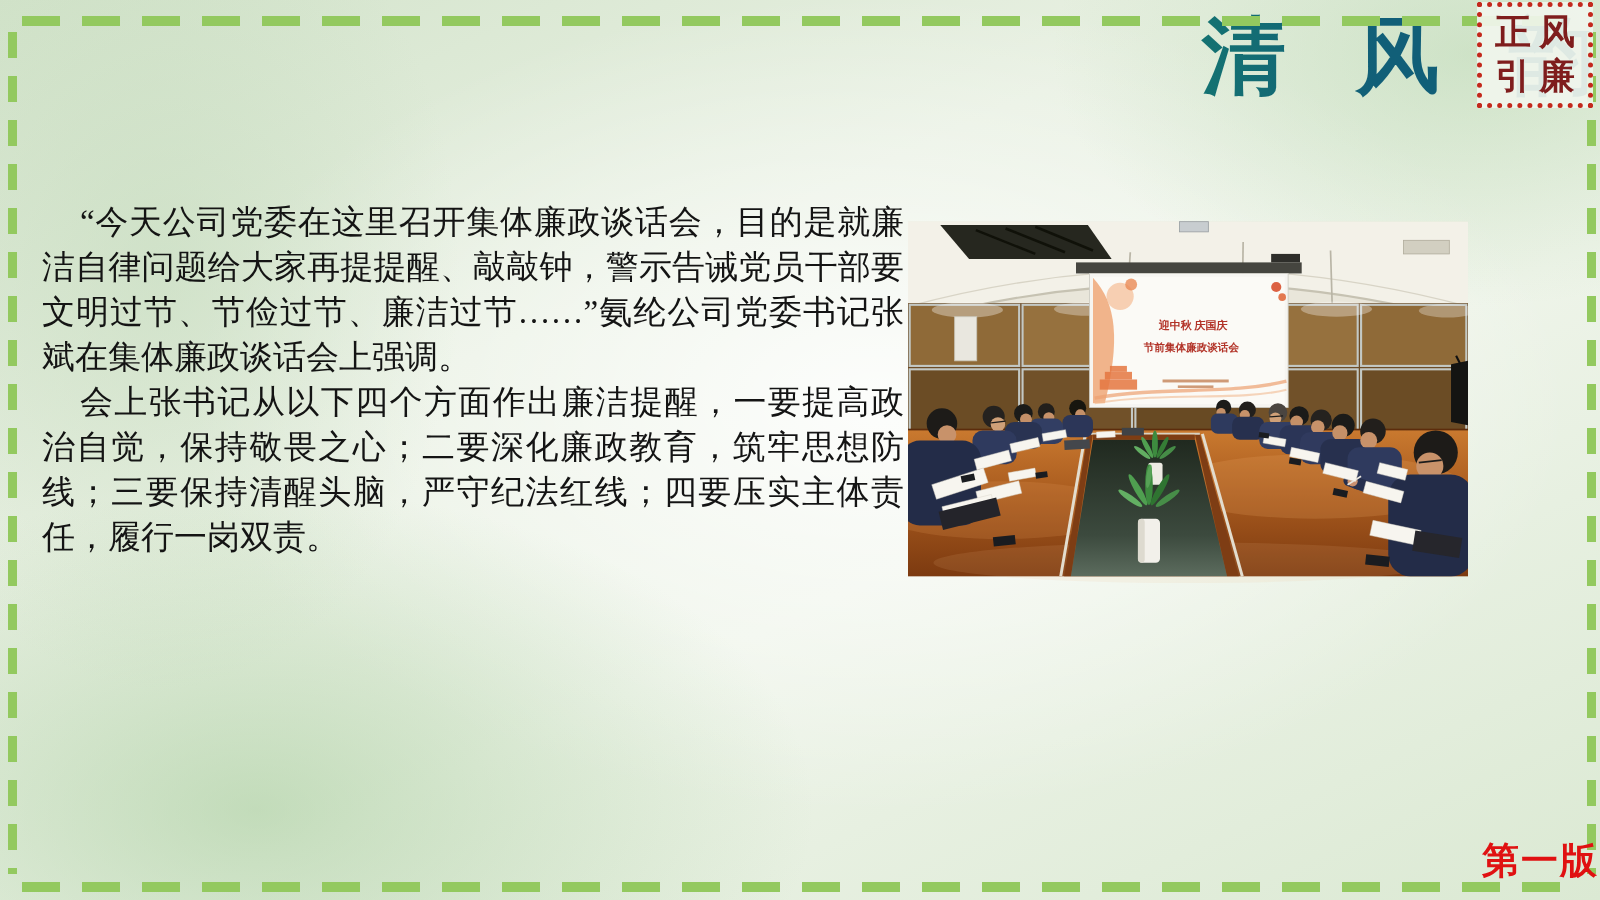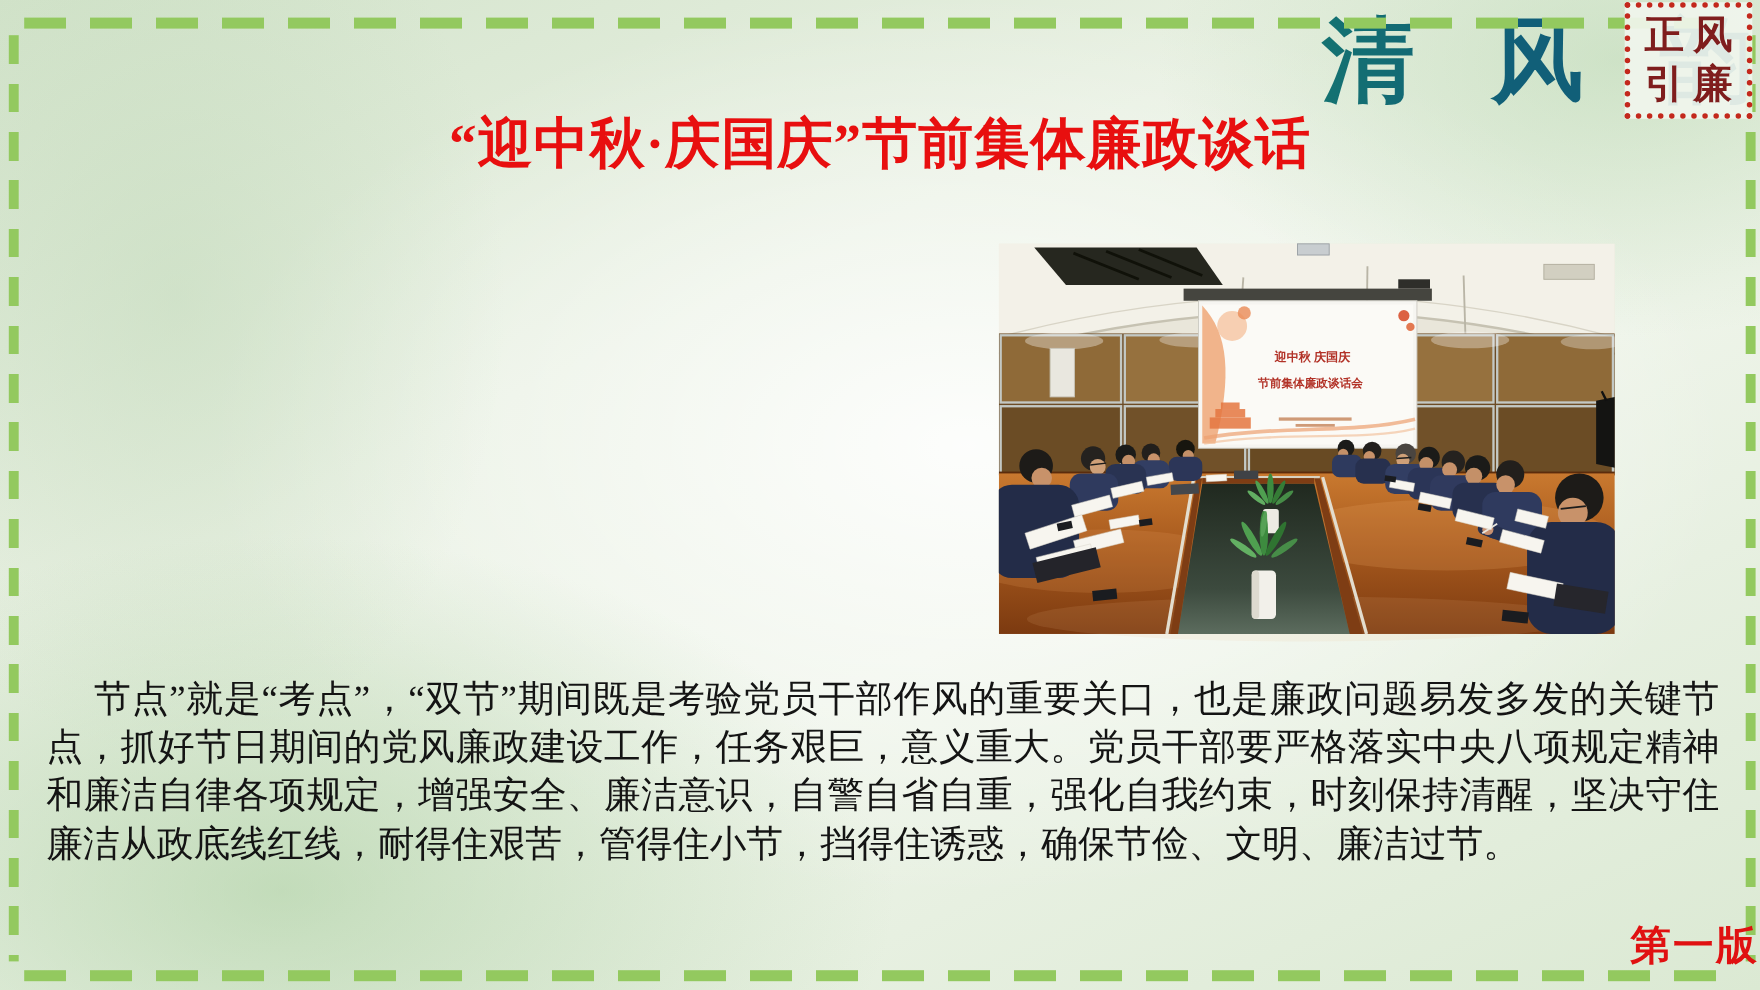--- a/index.html
+++ b/index.html
@@ -71,23 +71,24 @@
   <div class="bd bd-bottom"></div>
   <div class="bd bd-left"></div>
   <div class="bd bd-right"></div>
 
   <div class="corner-stamp">
     <div class="stamp-line">正风</div>
     <div class="stamp-line">引廉</div>
   </div>
 
   <h1 class="masthead">清 风 韵</h1>
-  <h2 class="headline">“迎中秋·庆国庆”节前集体廉政谈话</h2>
 
   <div class="article-left">
+    <p>“今天公司党委在这里召开集体廉政谈话会，目的是就廉洁自律问题给大家再提提醒、敲敲钟，警示告诫党员干部要文明过节、节俭过节、廉洁过节……”氨纶公司党委书记张斌在集体廉政谈话会上强调。</p>
+    <p>会上张书记从以下四个方面作出廉洁提醒，一要提高政治自觉，保持敬畏之心；二要深化廉政教育，筑牢思想防线；三要保持清醒头脑，严守纪法红线；四要压实主体责任，履行一岗双责。</p>
   </div>
 
   <figure class="photo">
     <svg viewBox="0 0 660 418" xmlns="http://www.w3.org/2000/svg">
       <defs>
         <linearGradient id="tableG" x1="0" y1="0" x2="0" y2="1">
           <stop offset="0" stop-color="#c9792f"></stop>
             <stop offset=".45" stop-color="#a85a1e"></stop>
             <stop offset="1" stop-color="#7c3a10"></stop>
         </linearGradient>
@@ -288,19 +289,16 @@
           <rect x="100" y="372" width="26" height="11" transform="rotate(-6 100 372)"></rect>
           <rect x="414" y="248" width="12" height="6" transform="rotate(8 414 248)"></rect>
           <rect x="450" y="278" width="14" height="7" transform="rotate(10 450 278)"></rect>
           <rect x="502" y="314" width="17" height="8" transform="rotate(12 502 314)"></rect>
           <rect x="540" y="392" width="28" height="12" transform="rotate(6 540 392)"></rect>
         </g>
       </g>
     </svg>
   </figure>
 
-  <div class="article-bottom">
-    <p>节点”就是“考点”，“双节”期间既是考验党员干部作风的重要关口，也是廉政问题易发多发的关键节点，抓好节日期间的党风廉政建设工作，任务艰巨，意义重大。党员干部要严格落实中央八项规定精神和廉洁自律各项规定，增强安全、廉洁意识，自警自省自重，强化自我约束，时刻保持清醒，坚决守住廉洁从政底线红线，耐得住艰苦，管得住小节，挡得住诱惑，确保节俭、文明、廉洁过节。</p>
-  </div>
 
   <div class="edition">第一版</div>
 
 </div>
 
 </body></html>

